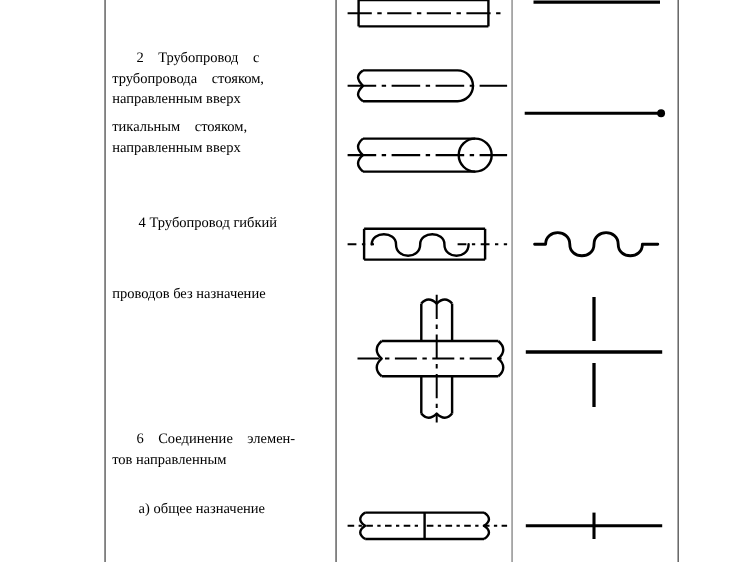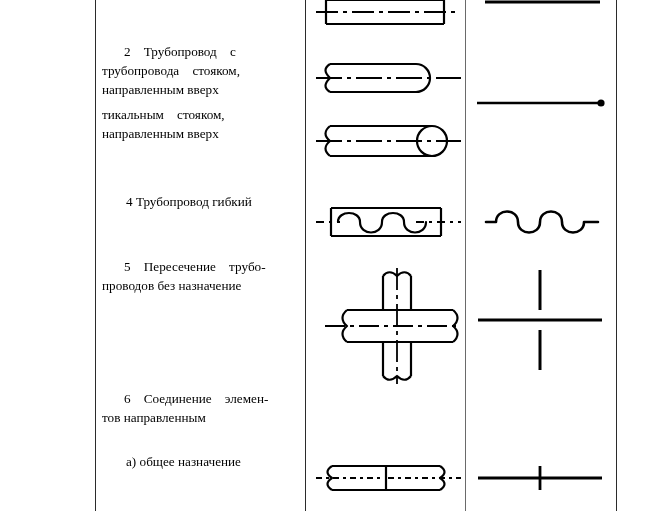--- a/index.html
+++ b/index.html
@@ -78,21 +78,20 @@
     <div class="desc" style="top:105px;">
       <div style="text-indent:0;">тикальным стояком,</div>
       <div style="text-indent:0;">направленным вверх</div>
     </div>
 
     <div class="desc" style="top:192px;font-family:Liberation Serif, serif;">
       <div style="text-indent:24px;">4 Трубопровод гибкий</div>
     </div>
 
     <div class="desc" style="top:257px;">
-      <div>5 Пересечение трубо-</div>
       <div style="text-indent:0;">проводов без назначение</div>
     </div>
 
     <div class="desc" style="top:389px;">
       <div>6 Соединение элемен-</div>
       <div style="text-indent:0;">тов направленным</div>
     </div>
 
     <div class="desc" style="top:452px;">
       <div style="text-indent:24px;">а) общее назначение</div>

